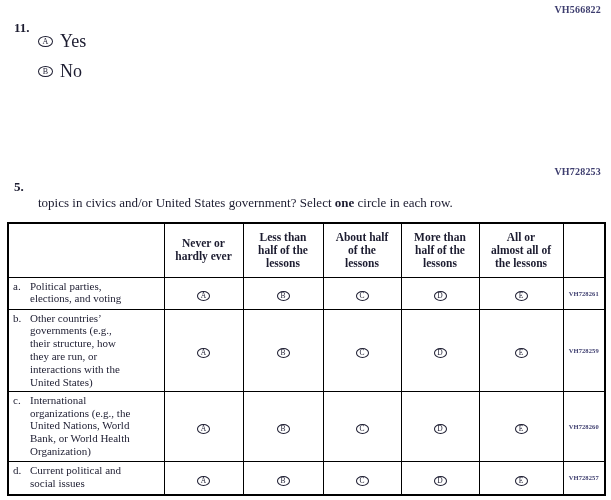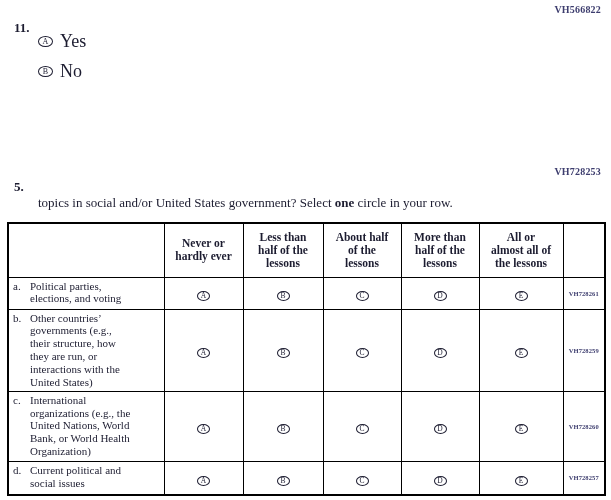--- a/index.html
+++ b/index.html
@@ -78,21 +78,21 @@
           </div>
         </div>
     </div>
   </section>
 
   <div class="code q12-code">VH728253</div>
 
   <section class="question q12">
     <div class="qnum">5.</div>
     <div class="qbody">
-      <p class="qtext"><br><span>topics in social and/or United States government? Select </span><b>one</b><span> circle in your row.</span></p>
+      <p class="qtext"><br><span>topics in civics and/or United States government? Select </span><b>one</b><span> circle in each row.</span></p>
     </div>
   </section>
 
   <table class="matrix" id="q12-table">
     <colgroup>
       <col class="c-label">
         <col class="c-opt1">
         <col class="c-opt2">
         <col class="c-opt3">
       <col class="c-opt4">

